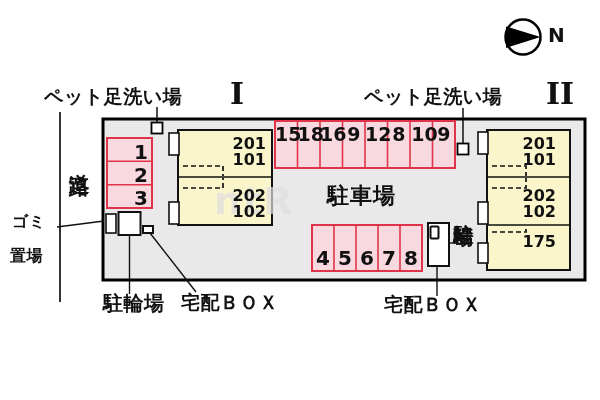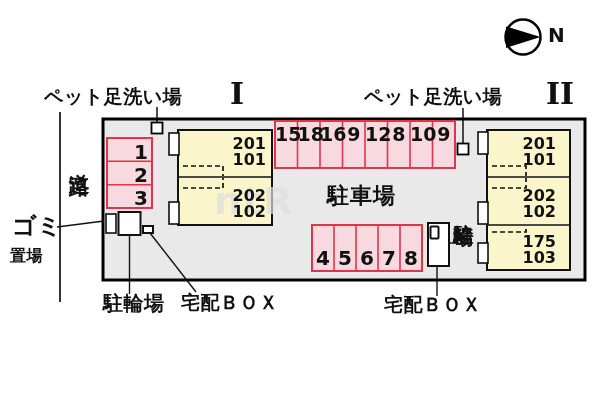--- a/index.html
+++ b/index.html
@@ -118,42 +118,41 @@
   <div class="pnum" style="left:107px;top:140px;width:41px;text-align:right;font-size:20px;">1</div>
   <div class="pnum" style="left:107px;top:163px;width:41px;text-align:right;font-size:20px;">2</div>
   <div class="pnum" style="left:107px;top:186px;width:41px;text-align:right;font-size:20px;">3</div>
 
   <div class="pnum" style="left:275px;top:123px;width:22.5px;">15</div>
   <div class="pnum" style="left:297.5px;top:123px;width:22.5px;">18</div>
   <div class="pnum" style="left:320px;top:123px;width:22.5px;">16</div>
   <div class="pnum" style="left:342.5px;top:123px;width:22.5px;">9</div>
   <div class="pnum" style="left:365px;top:123px;width:22.5px;">12</div>
   <div class="pnum" style="left:387.5px;top:123px;width:22.5px;">8</div>
-  <div class="pnum" style="left:410px;top:123px;width:14px;">10</div>
+  <div class="pnum" style="left:410px;top:123px;width:29px;">10</div>
   <div class="pnum" style="left:432.5px;top:123px;width:22.5px;">9</div>
 
   <div class="pnum" style="left:312px;top:246px;width:22px;font-size:20px;">4</div>
   <div class="pnum" style="left:334px;top:246px;width:22px;font-size:20px;">5</div>
   <div class="pnum" style="left:356px;top:246px;width:22px;font-size:20px;">6</div>
   <div class="pnum" style="left:378px;top:246px;width:22px;font-size:20px;">7</div>
   <div class="pnum" style="left:400px;top:246px;width:22px;font-size:20px;">8</div>
 
   <div class="room" style="left:202px;top:136px;width:64px;">201</div>
   <div class="room" style="left:202px;top:152px;width:64px;">101</div>
   <div class="room" style="left:202px;top:188px;width:64px;">202</div>
   <div class="room" style="left:202px;top:204px;width:64px;">102</div>
 
   <div class="room" style="left:496px;top:136px;width:60px;">201</div>
   <div class="room" style="left:496px;top:152px;width:60px;">101</div>
   <div class="room" style="left:496px;top:188px;width:60px;">202</div>
   <div class="room" style="left:496px;top:204px;width:60px;">102</div>
   <div class="room" style="left:496px;top:234px;width:60px;">175</div>
-  <div class="room" style="left:496px;top:250px;width:60px;">103</div>
 
   <div class="lbl jp vtext" style="left:453px;top:207px;font-size:20px;">駐輪場</div>
 
-  <div class="lbl jp" style="left:12px;top:214px;font-size:24px;">ゴミ</div>
+  <div class="lbl jp" style="left:12px;top:214px;font-size:16px;">ゴミ</div>
   <div class="lbl jp" style="left:10px;top:248px;font-size:16px;">置場</div>
   <div class="lbl jp" style="left:103px;top:293px;font-size:20px;">駐輪場</div>
   <div class="lbl jp" style="left:181px;top:293px;">宅配ＢＯＸ</div>
   <div class="lbl jp" style="left:384px;top:295px;">宅配ＢＯＸ</div>
 
 </div>
 
 </body></html>

